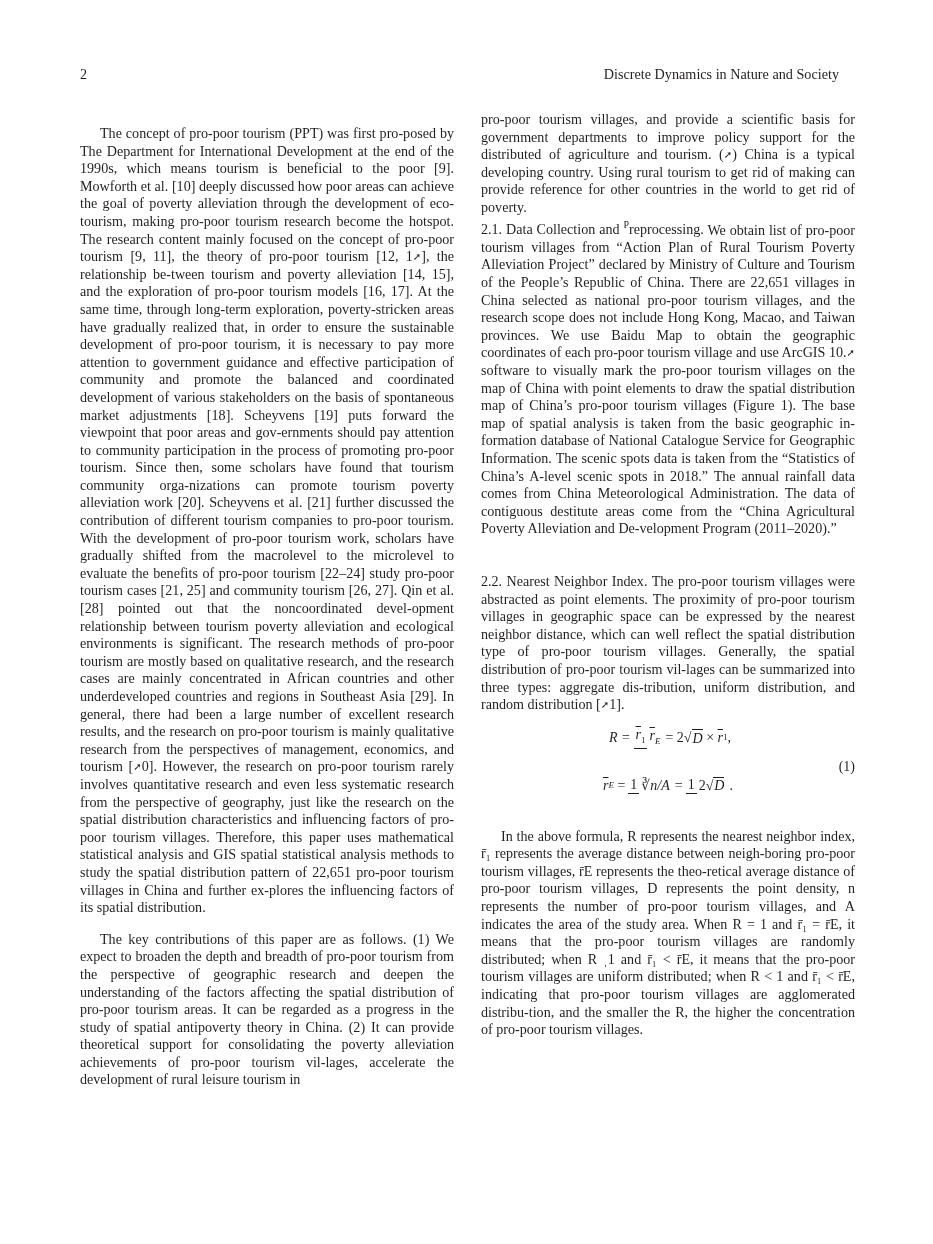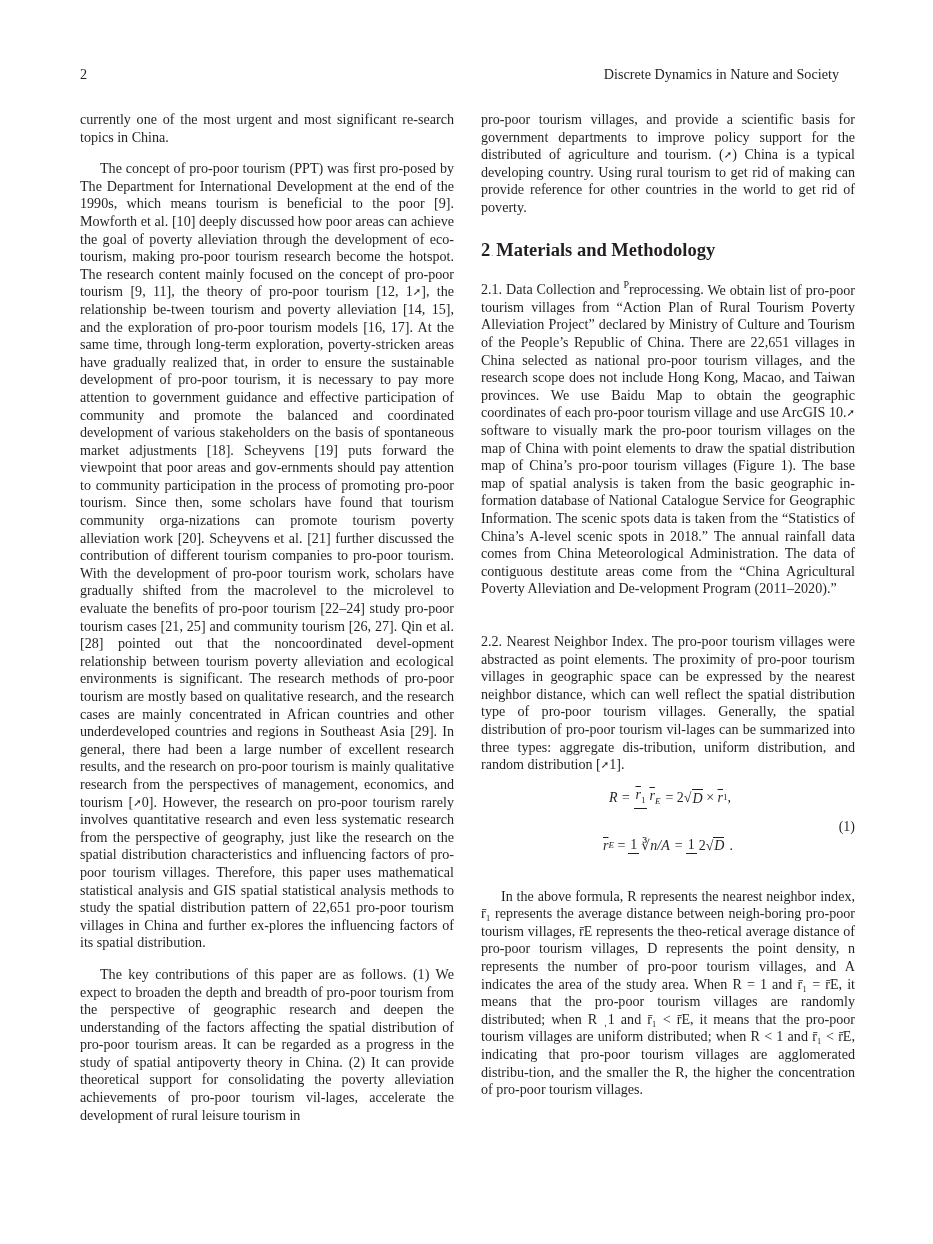--- a/index.html
+++ b/index.html
@@ -35,29 +35,27 @@
 </style>
 </head>
 <body>
 
 <div class="header">
   <span class="page-num">2</span>
   <span class="journal">Discrete Dynamics in Nature and Society</span>
 </div>
 
 <div class="col left">
-  <p>currently one of the most urgent and most significant re-search topics in China.</p>
   <p class="indent"><span>The concept of pro-poor tourism (PPT) was first pro-posed by The Department for International Development at the end of the 1990s, which means tourism is beneficial to the poor [9]. Mowforth et al. [10] deeply discussed how poor areas can achieve the goal of poverty alleviation through the development of eco-tourism, making pro-poor tourism research become the hotspot. The research content mainly focused on the concept of pro-poor tourism [9, 11], the theory of pro-poor tourism [12, 1</span><span class="glyph">➚</span><span>], the relationship be-tween tourism and poverty alleviation [14, 15], and the exploration of pro-poor tourism models [16, 17]. At the same time, through long-term exploration, poverty-stricken areas have gradually realized that, in order to ensure the sustainable development of pro-poor tourism, it is necessary to pay more attention to government guidance and effective participation of community and promote the balanced and coordinated development of various stakeholders on the basis of spontaneous market adjustments [18]. Scheyvens [19] puts forward the viewpoint that poor areas and gov-ernments should pay attention to community participation in the process of promoting pro-poor tourism. Since then, some scholars have found that tourism community orga-nizations can promote tourism poverty alleviation work [20]. Scheyvens et al. [21] further discussed the contribution of different tourism companies to pro-poor tourism. With the development of pro-poor tourism work, scholars have gradually shifted from the macrolevel to the microlevel to evaluate the benefits of pro-poor tourism [22–24] study pro-poor tourism cases [21, 25] and community tourism [26, 27]. Qin et al. [28] pointed out that the noncoordinated devel-opment relationship between tourism poverty alleviation and ecological environments is significant. The research methods of pro-poor tourism are mostly based on qualitative research, and the research cases are mainly concentrated in African countries and other underdeveloped countries and regions in Southeast Asia [29]. In general, there had been a large number of excellent research results, and the research on pro-poor tourism is mainly qualitative research from the perspectives of management, economics, and tourism [</span><span class="glyph">➚</span><span>0]. However, the research on pro-poor tourism rarely involves quantitative research and even less systematic research from the perspective of geography, just like the research on the spatial distribution characteristics and influencing factors of pro-poor tourism villages. Therefore, this paper uses mathematical statistical analysis and GIS spatial statistical analysis methods to study the spatial distribution pattern of 22,651 pro-poor tourism villages in China and further ex-plores the influencing factors of its spatial distribution.</span></p>
   <p class="indent">The key contributions of this paper are as follows. (1) We expect to broaden the depth and breadth of pro-poor tourism from the perspective of geographic research and deepen the understanding of the factors affecting the spatial distribution of pro-poor tourism areas. It can be regarded as a progress in the study of spatial antipoverty theory in China. (2) It can provide theoretical support for consolidating the poverty alleviation achievements of pro-poor tourism vil-lages, accelerate the development of rural leisure tourism in</p>
 </div>
 
 <div class="col right">
   <p><span>pro-poor tourism villages, and provide a scientific basis for government departments to improve policy support for the distributed of agriculture and tourism. (</span><span class="glyph">➚</span><span>) China is a typical developing country. Using rural tourism to get rid of making can provide reference for other countries in the world to get rid of poverty.</span></p>
 
-  <h2><span>2</span><span class="dot">.</span><span>Materials and Methodology</span></h2>
 
   <p><span class="subhead"><span>2.1. Data Collection and </span><sup style="font-size:10px">P</sup><span>reprocessing.</span></span><span> We obtain list of pro-poor tourism villages from “Action Plan of Rural Tourism Poverty Alleviation Project” declared by Ministry of Culture and Tourism of the People’s Republic of China. There are 22,651 villages in China selected as national pro-poor tourism villages, and the research scope does not include Hong Kong, Macao, and Taiwan provinces. We use Baidu Map to obtain the geographic coordinates of each pro-poor tourism village and use ArcGIS 10.</span><span class="glyph">➚</span><span> software to visually mark the pro-poor tourism villages on the map of China with point elements to draw the spatial distribution map of China’s pro-poor tourism villages (Figure 1). The base map of spatial analysis is taken from the basic geographic in-formation database of National Catalogue Service for Geographic Information. The scenic spots data is taken from the “Statistics of China’s A-level scenic spots in 2018.” The annual rainfall data comes from China Meteorological Administration. The data of contiguous destitute areas come from the “China Agricultural Poverty Alleviation and De-velopment Program (2011–2020).”</span></p>
 
   <span class="sp"></span>
 
   <p><span class="subhead">2.2. Nearest Neighbor Index.</span><span> The pro-poor tourism villages were abstracted as point elements. The proximity of pro-poor tourism villages in geographic space can be expressed by the nearest neighbor distance, which can well reflect the spatial distribution type of pro-poor tourism villages. Generally, the spatial distribution of pro-poor tourism vil-lages can be summarized into three types: aggregate dis-tribution, uniform distribution, and random distribution [</span><span class="glyph">➚</span><span>1].</span></p>
 
   <div class="eq">
     <div class="line" style="left:128px; top:0px;">
       <span class="it">R =</span>

